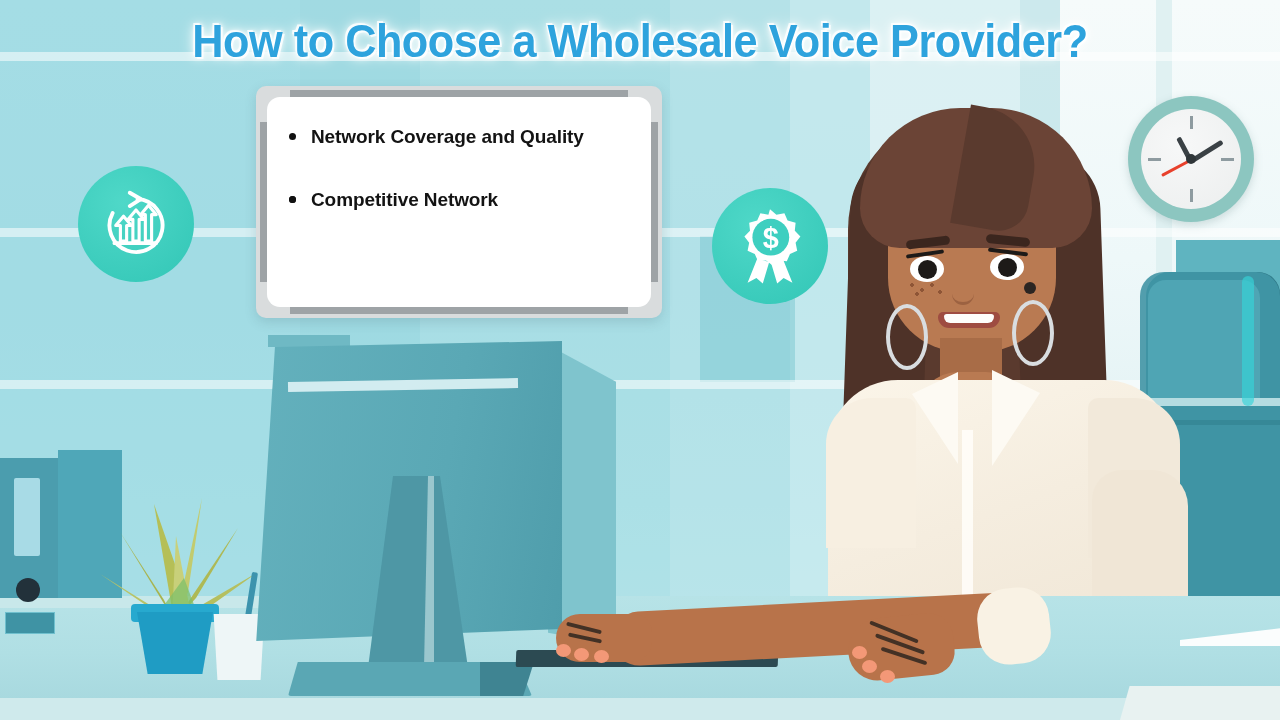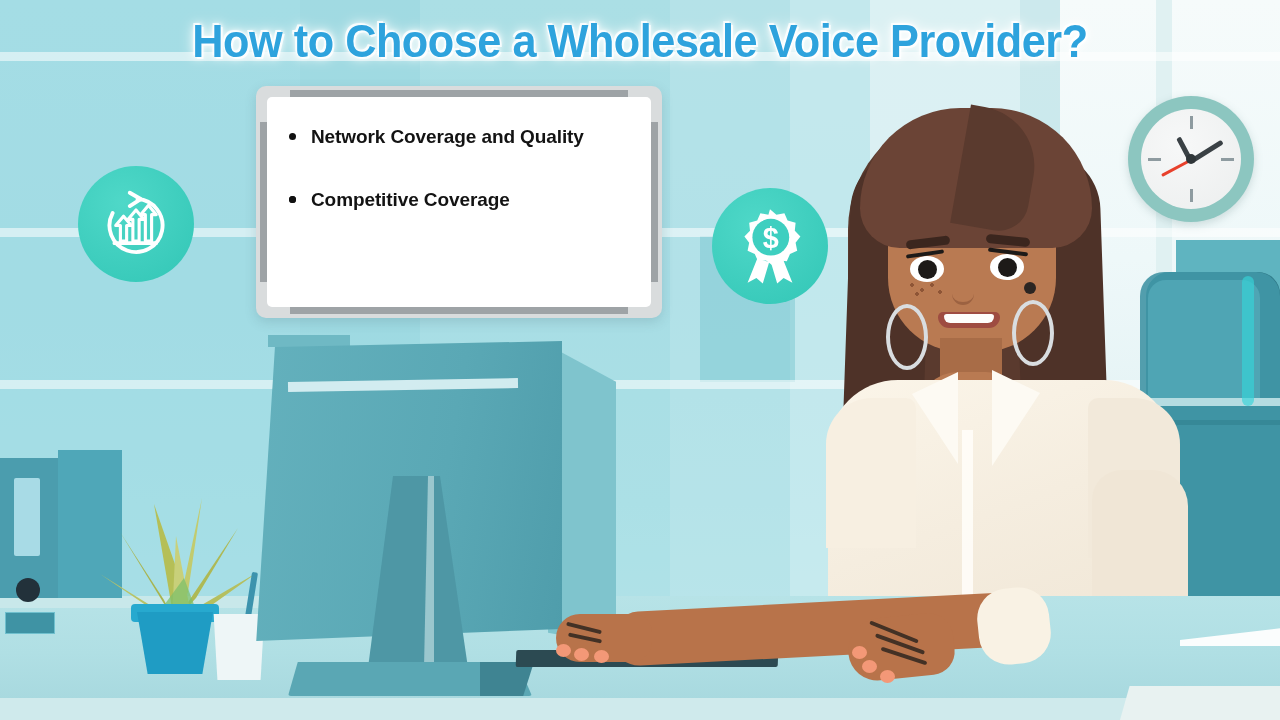--- a/index.html
+++ b/index.html
@@ -61,21 +61,21 @@
     background:#d9dcdd;border-radius:10px;
     box-shadow:0 4px 12px rgba(60,90,100,.18);
   }
   .wb-strip{position:absolute;background:#9ea3a6;}
   .wb-strip.top{left:34px;top:4px;width:338px;height:7px;}
   .wb-strip.bottom{left:34px;bottom:4px;width:338px;height:7px;}
   .wb-strip.left{left:4px;top:36px;width:7px;height:160px;}
   .wb-strip.right{right:4px;top:36px;width:7px;height:160px;}
   .wb-board{
     position:absolute;left:11px;top:11px;right:11px;bottom:11px;
-    background:#ffffff;border-radius:5px;
+    background:#ffffff;border-radius:13px;
   }
   .wb-list{margin:0;padding:30px 0 0 44px;list-style:none;}
   .wb-item{
     position:relative;
     font-size:19px;font-weight:700;color:#131313;
     margin-bottom:42px;line-height:1.1;letter-spacing:-0.1px;
   }
   .wb-item .bullet{
     position:absolute;left:-22px;top:6px;
     width:7px;height:7px;border-radius:50%;background:#111;
@@ -315,21 +315,21 @@
       <ul class="wb-list">
         <li class="wb-item">
           <span class="bullet"></span>
           <span>Network Coverage and Quality</span>
         </li>
         <li class="wb-item">
           <span class="bullet"></span>
         </li>
         <li class="wb-item">
           <span class="bullet"></span>
-          <span>Competitive Coverage</span>
+          <span>Competitive Network</span>
         </li>
       </ul>
     </div>
   </div>
 
   <div class="abs chair-edge"></div>
   <div class="abs chair-back"></div>
   <div class="abs chair-hl"></div>
   <div class="abs chair-line1"></div>
   <div class="abs chair-line2"></div>

